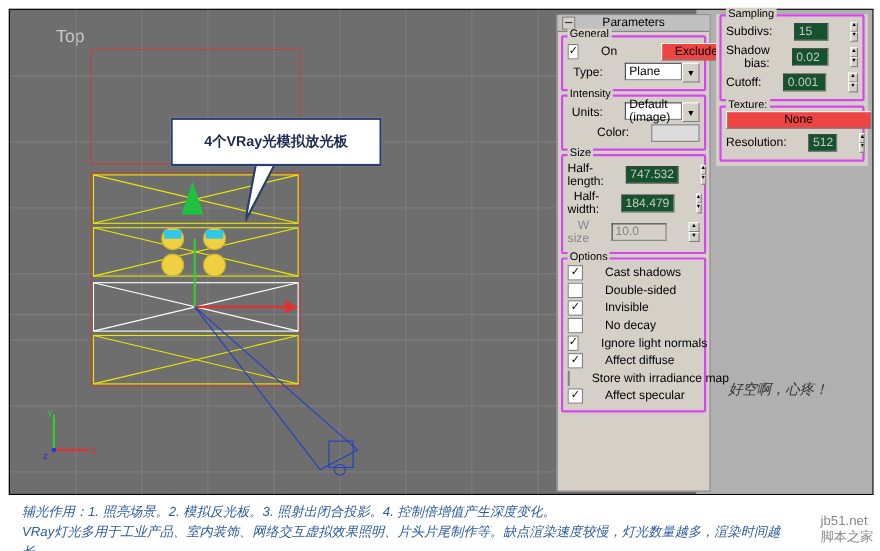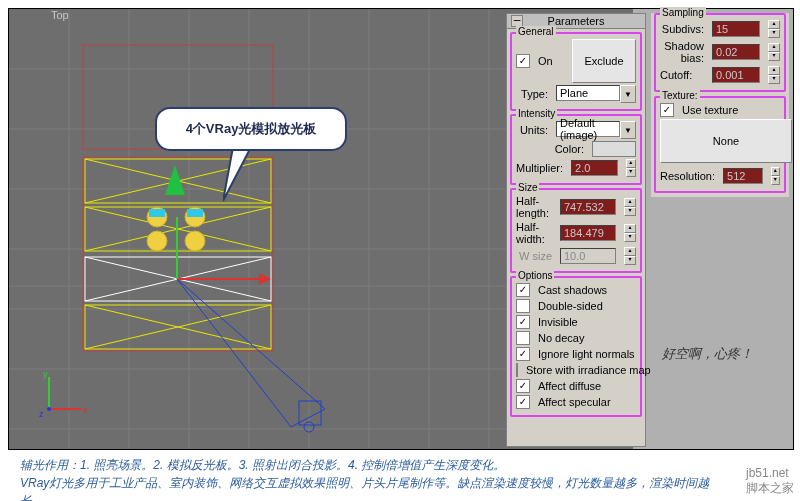--- a/index.html
+++ b/index.html
@@ -1,42 +1,42 @@
 <!DOCTYPE html>
 <html><head>
 <meta charset="utf-8">
 <style>
 html,body{margin:0;padding:0;width:800px;height:501px;font-family:"Microsoft YaHei",Tahoma,Arial,sans-serif;font-size:11px;background:#fff;overflow:hidden}
 .canvas{position:absolute;left:8px;top:8px;width:784px;height:440px;background:#6e6e6e;border:1px solid #000}
 .viewport{position:absolute;left:0;top:0;width:100%;height:100%;overflow:hidden}
-.viewport .label{position:absolute;left:42px;top:0;color:#c8c8c8;font-size:11px}
+.viewport .label{position:absolute;left:42px;top:16px;color:#c8c8c8;font-size:16px}
 .grid{position:absolute;left:0;top:0;width:100%;height:100%;pointer-events:none}
 .grid line{stroke:#7d7d7d;stroke-width:1}
-.callout-box{position:absolute;left:146px;top:98px;width:188px;height:40px;background:#fff;border:2px solid #2b3d6b;border-radius:15px;display:flex;align-items:center;justify-content:center;color:#1e2a50;font-size:13px;font-weight:bold;z-index:5}
+.callout-box{position:absolute;left:146px;top:98px;width:188px;height:40px;background:#fff;border:2px solid #2b3d6b;border-radius:0;display:flex;align-items:center;justify-content:center;color:#1e2a50;font-size:13px;font-weight:bold;z-index:5}
 .callout-tail{position:absolute;left:214px;top:138px;z-index:4}
 .shapes{position:absolute;left:0;top:0;z-index:2;pointer-events:none}
 .axis{position:absolute;left:30px;bottom:30px;z-index:3}
 .opaque-cover{position:absolute;right:0;top:0;width:160px;height:440px;background:#b0b0b0}
 .bottom-text{position:absolute;left:20px;top:456px;right:90px;font-size:12px;color:#2a5c9c;font-style:italic;line-height:1.5}
 .watermark{position:absolute;right:6px;bottom:4px;font-size:12px;color:#888}
 .side-note{position:absolute;right:40px;top:336px;color:#333;font-size:13px;font-style:italic}
 
 .panel{position:absolute;background:#d4d0c8;border:1px solid #808080;font-size:11px;color:#000}
 .panel .title{background:#c0c0c0;text-align:center;font-weight:normal;padding:1px 0;border-bottom:1px solid #808080;cursor:default}
 .rollup-btn{position:absolute;left:4px;top:1px;width:10px;height:10px;border:1px solid #808080;background:#d4d0c8;line-height:8px;text-align:center;font-size:12px}
 .group{border:2px solid #d946ef;margin:3px;padding:3px 4px 4px 4px;position:relative;border-radius:2px}
 .group-title{position:absolute;top:-8px;left:4px;background:#d4d0c8;padding:0 2px;font-size:10px}
-.row{display:flex;align-items:center;margin:2px 0;gap:8px}
+.row{display:flex;align-items:center;margin:2px 0;gap:20px}
 .row label{flex:0 0 auto;text-align:right}
 .cb{width:12px;height:12px;background:#fff;border:1px solid #808080;display:inline-flex;align-items:center;justify-content:center;font-size:10px;line-height:10px}
 .cb.checked::after{content:"✓";color:#000;font-size:10px}
-.btn{background:#e5e5e5;border:1px solid #808080;border-top-color:#fff;border-left-color:#fff;padding:15px 6px;font-size:11px;min-width:50px;text-align:center}
+.btn{background:#ef4444;border:1px solid #808080;border-top-color:#fff;border-left-color:#fff;padding:1px 6px;font-size:11px;min-width:50px;text-align:center}
 .wide-btn{display:block;width:calc(100% - 2px);text-align:center}
 .input{background:#fff;border:1px solid #808080;border-top-color:#404040;border-left-color:#404040;padding:0 3px;height:14px;font-size:11px;display:flex;align-items:center}
-.input.dark{background:#7f1d1d;color:#c8c8c8}
+.input.dark{background:#14532d;color:#c8c8c8}
 .input.disabled{background:#d4d0c8;color:#888}
 .spin{width:12px;display:flex;flex-direction:column}
 .spin .s{height:7px;border:1px solid #808080;border-top-color:#fff;border-left-color:#fff;background:#d4d0c8;font-size:6px;line-height:5px;text-align:center}
 .combo{display:flex;flex:1}
 .combo .input{flex:1}
 .combo .drop{width:14px;height:16px;border:1px solid #808080;border-top-color:#fff;border-left-color:#fff;background:#d4d0c8;font-size:8px;display:flex;align-items:center;justify-content:center}
 .swatch{width:42px;height:14px;background:#dcdcdc;border:1px solid #808080}
 </style>
 </head>
 <body>
@@ -158,42 +158,34 @@
         <label style="width:32px">Units:</label>
         <div class="combo">
           <span class="input">Default (image)</span>
           <span class="drop">▼</span>
         </div>
       </div>
       <div class="row">
         <label style="flex:1;text-align:right">Color:</label>
         <span class="swatch"></span>
       </div>
-      <div class="row">
-        <label style="flex:1;text-align:right">Multiplier:</label>
-        <span class="input dark" style="width:44px">2.0</span>
-        <span class="spin">
-            <span class="s">▴</span>
-            <span class="s">▾</span>
-          </span>
-      </div>
     </div>
 
     <div class="group">
       <span class="group-title">Size</span>
       <div class="row">
         <label style="flex:1;text-align:left">Half-length:</label>
         <span class="input dark" style="width:48px">747.532</span>
         <span class="spin">
             <span class="s">▴</span>
             <span class="s">▾</span>
           </span>
       </div>
       <div class="row">
-        <label style="flex:1;text-align:left">Half-width:</label>
+        <label style="flex:1;text-align:right">Half-width:</label>
         <span class="input dark" style="width:48px">184.479</span>
         <span class="spin">
             <span class="s">▴</span>
             <span class="s">▾</span>
           </span>
       </div>
       <div class="row">
         <label style="flex:1;text-align:right;color:#888">W size</label>
         <span class="input disabled" style="width:48px">10.0</span>
         <span class="spin">
@@ -219,26 +211,26 @@
         </div>
       <div class="row">
           <span class="cb"></span>
           <label>No decay</label>
         </div>
       <div class="row">
           <span class="cb checked"></span>
           <label>Ignore light normals</label>
         </div>
       <div class="row">
+          <span class="cb checked"></span>
+          <label>Affect diffuse</label>
+        </div>
+      <div class="row">
           <span class="cb"></span>
           <label>Store with irradiance map</label>
-        </div>
-      <div class="row">
-          <span class="cb checked"></span>
-          <label>Affect diffuse</label>
         </div>
       <div class="row">
           <span class="cb checked"></span>
           <label>Affect specular</label>
         </div>
     </div>
   </div>
 
   <div class="panel" style="left:642px;top:4px;width:138px;border:none">
     <div class="group" style="margin:0 3px">
@@ -264,24 +256,20 @@
           <span class="input dark" style="width:40px">0.001</span>
           <span class="spin">
             <span class="s">▴</span>
             <span class="s">▾</span>
           </span>
         </div>
     </div>
 
     <div class="group" style="margin:4px 3px">
       <span class="group-title">Texture:</span>
-      <div class="row">
-          <span class="cb checked"></span>
-          <label>Use texture</label>
-        </div>
       <span class="btn wide-btn">None</span>
       <div class="row" style="margin-top:4px">
           <label style="flex:1;">Resolution:</label>
           <span class="input dark" style="width:40px">512</span>
           <span class="spin">
             <span class="s">▴</span>
             <span class="s">▾</span>
           </span>
         </div>
     </div>

